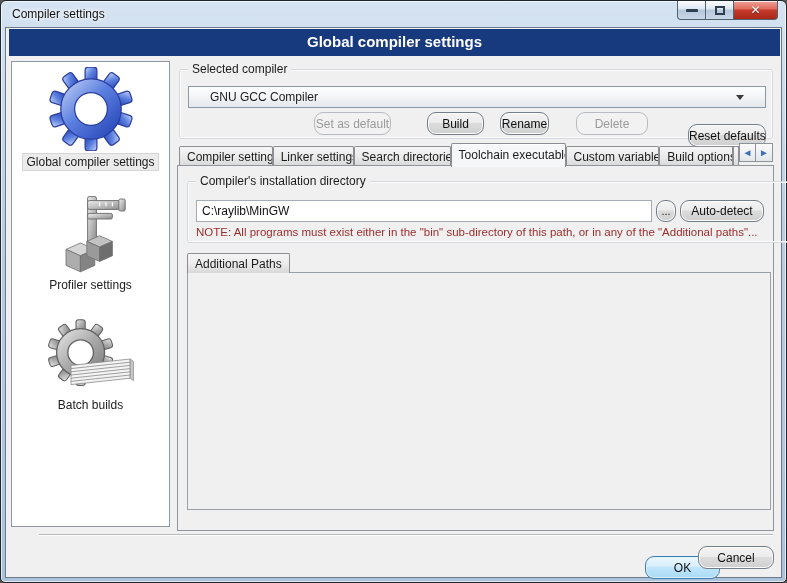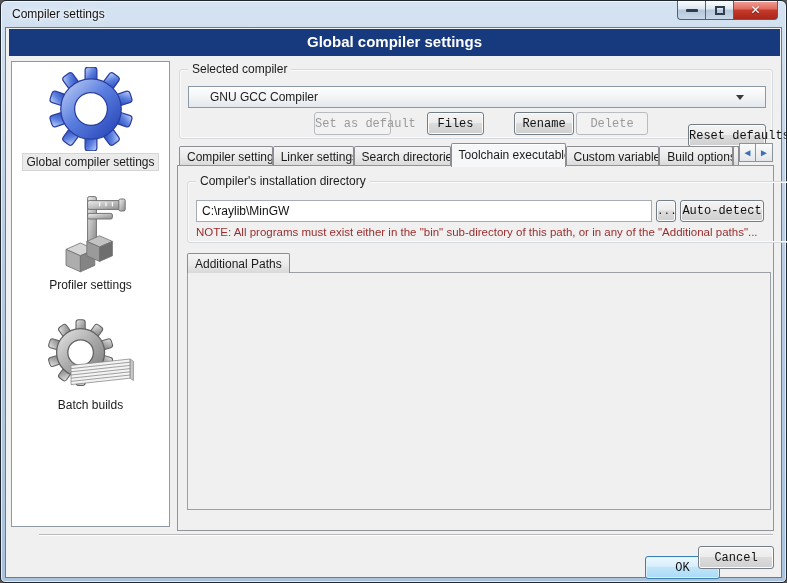--- a/index.html
+++ b/index.html
@@ -51,23 +51,23 @@
   .legend { position: absolute; top: -8px; left: 8px; background: #f0f0f0;
     padding: 0 4px; white-space: nowrap; }
   
   .combo { position: absolute; height: 22px; border: 1px solid #8b99a7;
     background: linear-gradient(#fefefe, #f1f3f5 55%, #e3e8ed);
     display: flex; align-items: center; padding: 0 21px; cursor: default; }
   .combo-text { white-space: nowrap; overflow: hidden; }
   .combo-arrow { margin-left: auto; width: 0; height: 0;
     border: 4px solid transparent; border-top: 5px solid #3a3a3a; margin-bottom: -4px; }
   
-  .btn { position: relative; height: 23px; border: 1px solid #747e88; border-radius: 3px;
+  .btn { position: relative; height: 23px; border: 1px solid #747e88; border-radius: 9px;
     background: linear-gradient(#f4f4f4, #ececec 45%, #dcdcdc 50%, #cfcfcf);
-    font-family: Liberation Mono, monospace; font-size: 12px; color: #111; cursor: default;
+    font-family: Liberation Sans, sans-serif; font-size: 12px; color: #111; cursor: default;
     box-shadow: inset 0 0 0 1px #fcfcfc; white-space: nowrap; }
   .btn.disabled { border-color: #b8bcc0; background: #f2f2f2; color: #9a9a9a;
     box-shadow: none; }
   .btn.default { border-color: #3c7fb1;
     background: linear-gradient(#ecf8ff, #d7eefc 45%, #c0e5fa 50%, #a9dbf5);
     box-shadow: inset 0 0 0 1px #def0fa; }
   .browse { width: 20px; height: 22px; font-size: 11px; line-height: 10px; }
   
   .tabstrip { position: absolute; display: flex; align-items: flex-end; }
   .tab { height: 20px; padding: 0 7px; line-height: 20px; white-space: nowrap;
@@ -213,22 +213,22 @@
     </div>
   </div>
 
   <div class="groupbox" style="left:178px; top:68px; width:594px; height:70px;">
     <span class="legend">Selected compiler</span>
     <div class="combo" style="left:8px; top:16px; width:578px;">
       <span class="combo-text">GNU GCC Compiler</span>
       <span class="combo-arrow"></span>
     </div>
     <button class="btn disabled" style="position:absolute; left:134px; top:42px; width:77px;">Set as default</button>
-    <button class="btn" style="position:absolute; left:247px; top:42px; width:57px;">Files</button>
-    <button class="btn" style="position:absolute; left:334px; top:42px; width:60px;">Rename</button>
+    <button class="btn" style="position:absolute; left:247px; top:42px; width:57px;">Build</button>
+    <button class="btn" style="position:absolute; left:320px; top:42px; width:49px;">Rename</button>
     <button class="btn disabled" style="position:absolute; left:396px; top:42px; width:72px;">Delete</button>
     <button class="btn" style="position:absolute; left:508px; top:54px; width:78px;">Reset defaults</button>
   </div>
 
   <div class="tabstrip" style="left:178px; top:141px; width:594px; height:24px;">
     <div class="tab">Compiler settings</div>
     <div class="tab">Linker settings</div>
     <div class="tab">Search directories</div>
     <div class="tab active">Toolchain executables</div>
     <div class="tab">Custom variables</div>

